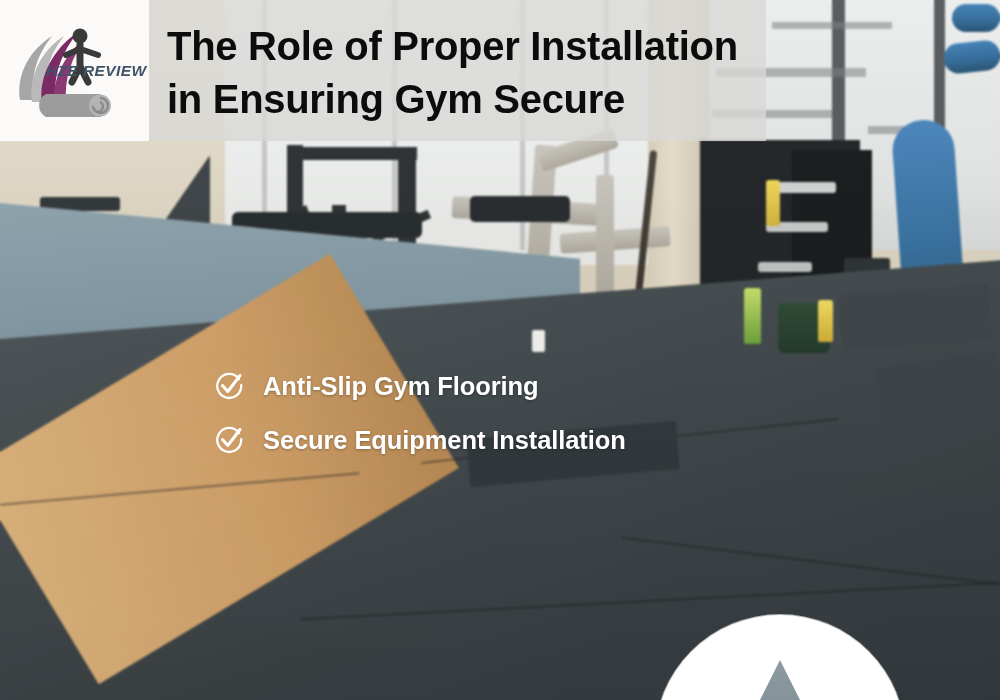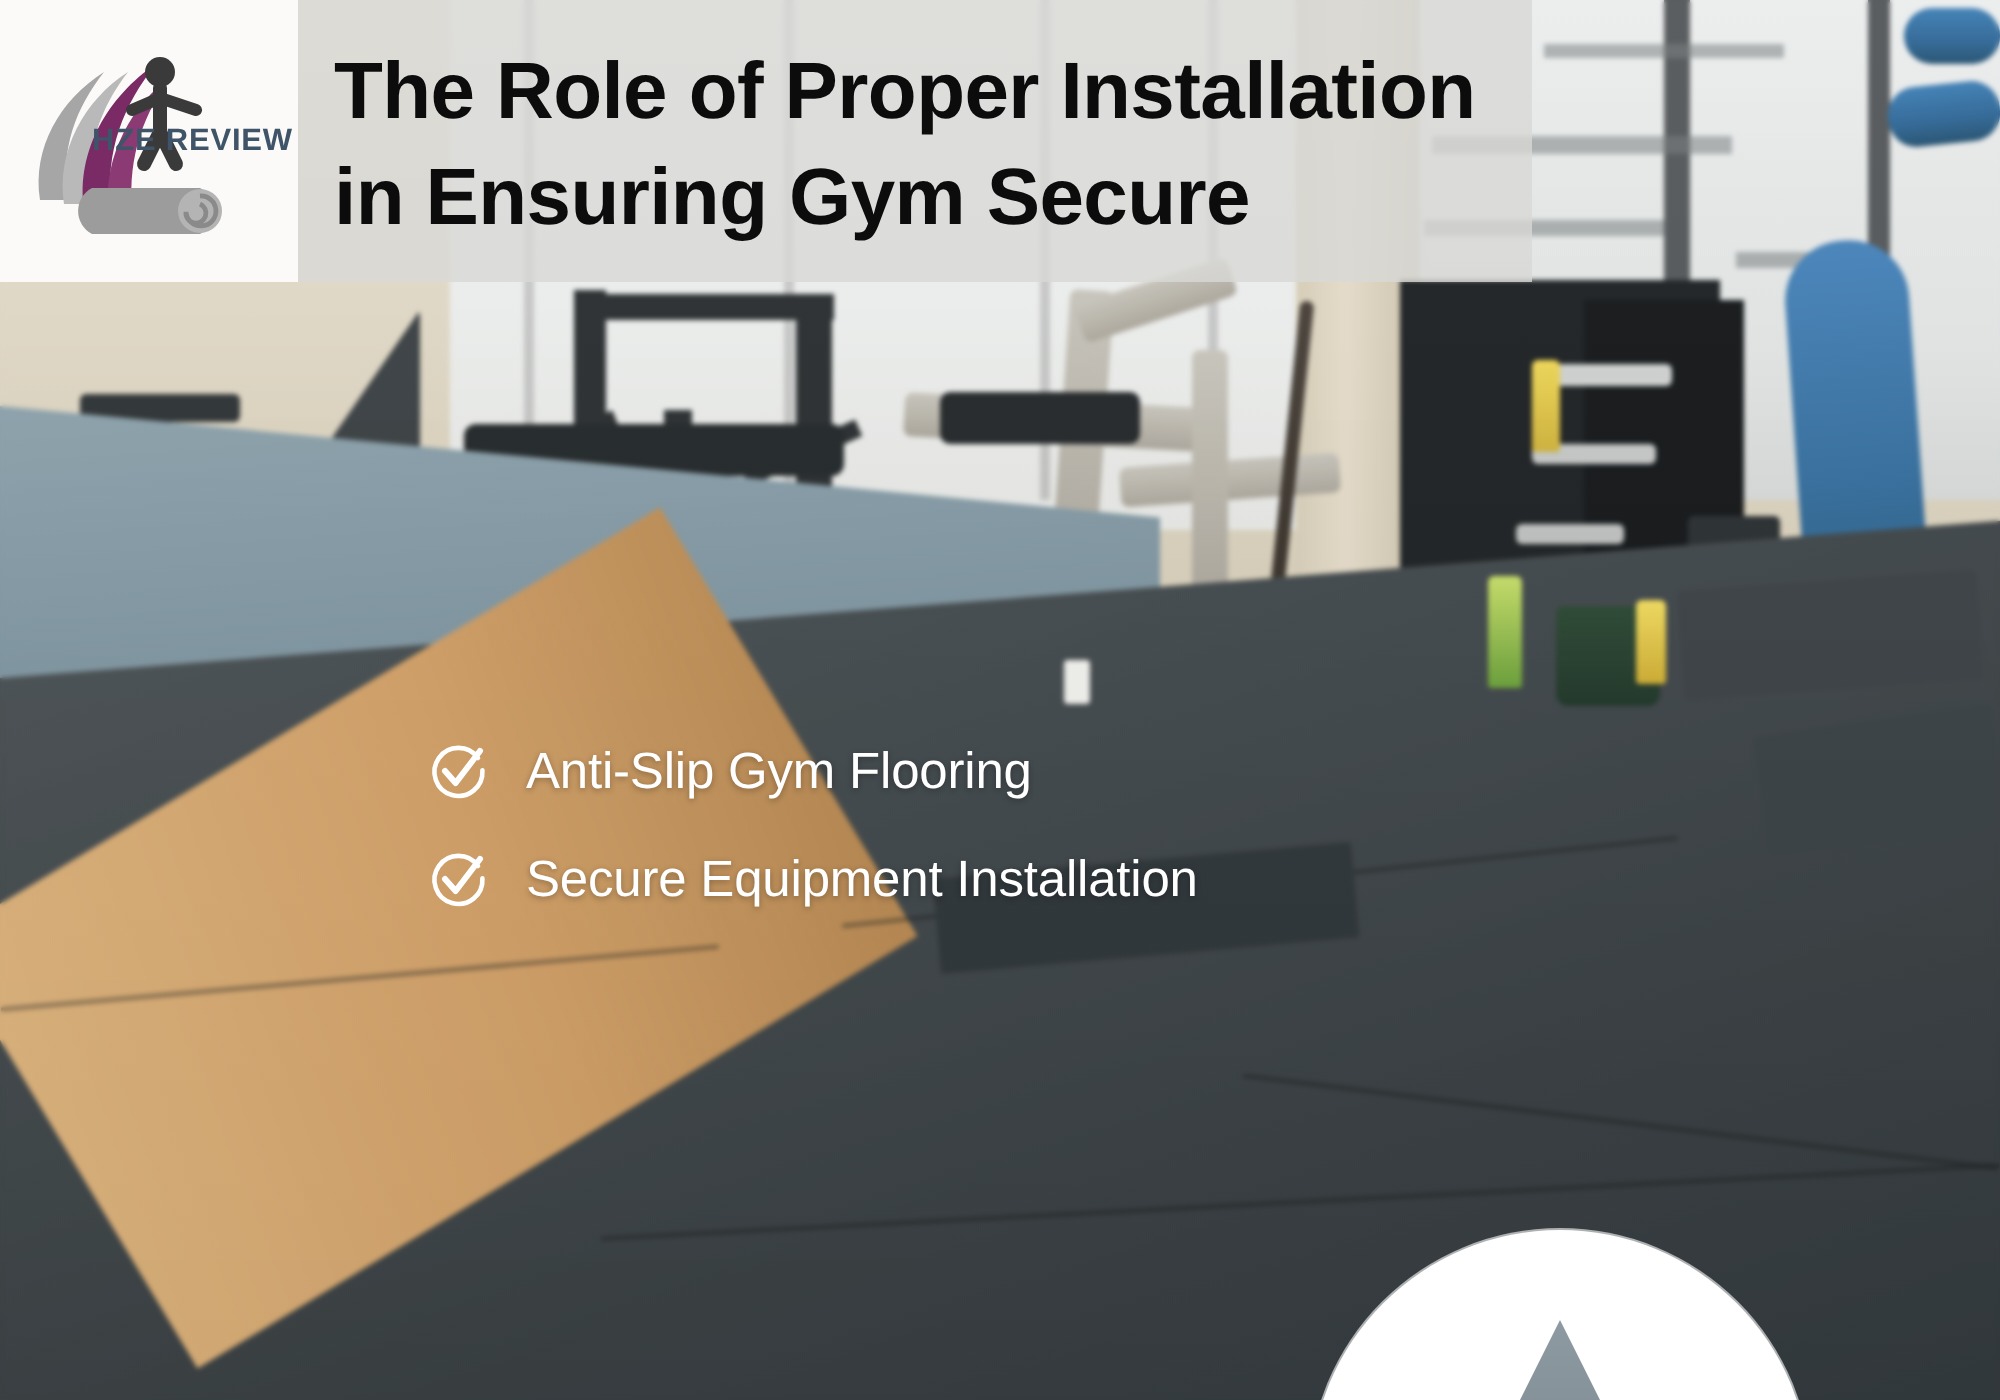--- a/index.html
+++ b/index.html
@@ -141,38 +141,39 @@
     background:#fbfaf8;
   }
   .logo-wrap {
     position:absolute; left:8px; top:22px; width:134px; height:95px;
   }
   .logo-text {
     position:absolute; left:46px; top:62px;
     font-size:15.5px; font-weight:700; letter-spacing:.4px;
     color:#3f5468; font-family:"Liberation Sans", sans-serif;
     white-space:nowrap;
+    font-style:italic;
   }
 
   .headline {
     position:absolute; left:167px; top:20px; width:600px;
     font-size:40px; line-height:1.33; font-weight:700;
     color:#0c0c0c; letter-spacing:-.3px;
   }
   .headline .l2 { display:block; }
 
   .bullets {
     position:absolute; left:213px; top:370px;
   }
   .bullet {
     display:flex; align-items:center; gap:18px; margin-bottom:22px;
   }
   .bullet .chk { width:32px; height:32px; flex:0 0 32px; }
   .bullet .btext {
-    font-size:25.5px; font-weight:400; color:#ffffff;
+    font-size:25.5px; font-weight:700; color:#ffffff;
     text-shadow:0 1px 3px rgba(0,0,0,.30);
     letter-spacing:-.1px; white-space:nowrap;
   }
 </style>
 </head>
 <body>
 
 <div id="stage">
 
   <div class="photo">

